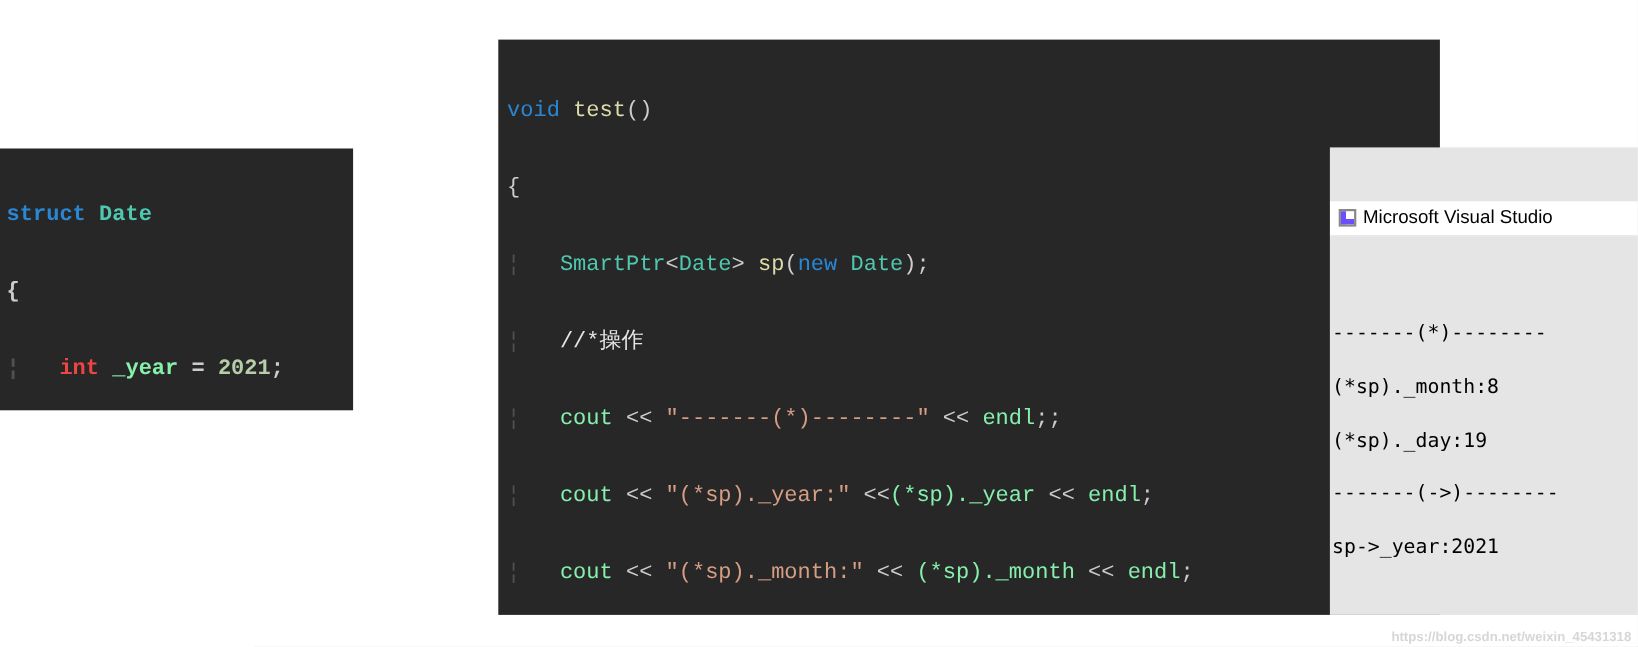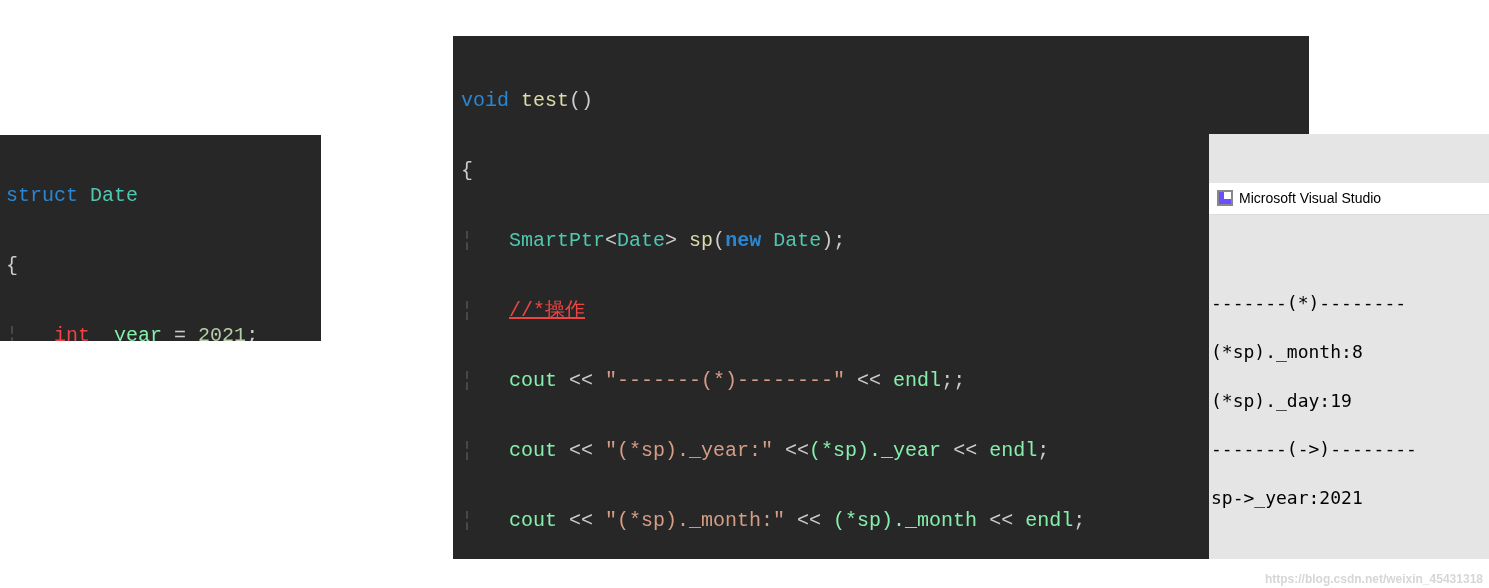--- a/index.html
+++ b/index.html
@@ -14,22 +14,23 @@
   .panel {
     position: absolute;
     background: #272727;
     color: #ccc;
     white-space: pre;
     overflow: hidden;
     line-height: 1.75;
   }
   .panel-left {
     left: 0; top: 135px;
-    width: 321px; height: 206px;
+    width: 321px; height: 238px;
     padding: 8px 6px;
+    font-weight: bold;
   }
   .panel-mid {
     left: 453px; top: 36px;
     width: 856px; height: 523px;
     padding: 12px 8px;
   }
   .panel-console {
     left: 1209px; top: 134px;
     width: 280px; height: 425px;
     background: #e5e5e5;
@@ -39,43 +40,43 @@
     overflow: hidden;
   }
   .console-titlebar {
     background: #fff;
     height: 32px;
     display: flex;
     align-items: center;
     padding: 0 8px;
     gap: 6px;
     font-family: 'Segoe UI', 'Microsoft YaHei', sans-serif;
-    font-size: 14px;
+    font-size: 17px;
     color: #000;
     border-bottom: 1px solid #ddd;
   }
   .ico-vs {
     width: 16px; height: 16px;
     display: inline-block;
     border: 2px solid #888;
     background:
       linear-gradient(90deg, #6a4fff 0 40%, transparent 40%),
       linear-gradient(0deg, #6a4fff 0 40%, transparent 40%);
   }
   .console-body { padding: 4px 2px; font-family: Consolas, 'SimSun', monospace; }
 
   
   .kw-struct { color: #2a87d4; }      
   .kw-void   { color: #2a87d4; }
   .kw-int    { color: #ef4444; }
-  .kw-new    { color: #2a87d4; font-weight: bold; }
+  .kw-new    { color: #2a87d4; }
   .type      { color: #4ec9b0; }      
   .num       { color: #b5cea8; }
   .str       { color: #d69d85; }
-  .cmt       { color: #ef4444; text-decoration: underline; }
+  .cmt       { color: #e5e5e5; }
   .fn        { color: #dcdcaa; }
   .punct     { color: #ccc; }
   .ident     { color: #86efac; }
   .op        { color: #ccc; }
   .indent-guide { color: #505050; }
 
   .watermark {
     position: absolute;
     right: 6px; bottom: 2px;
     font-size: 12px;

